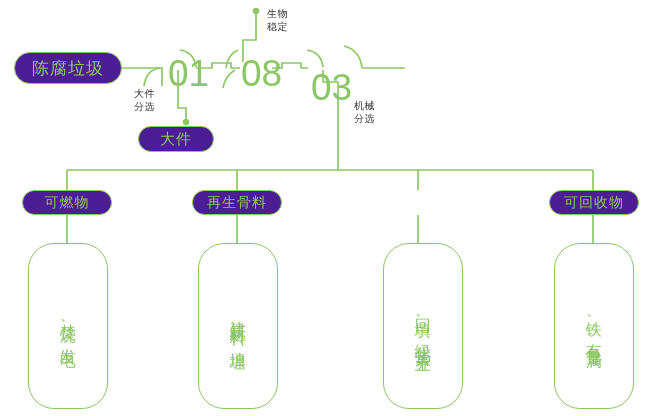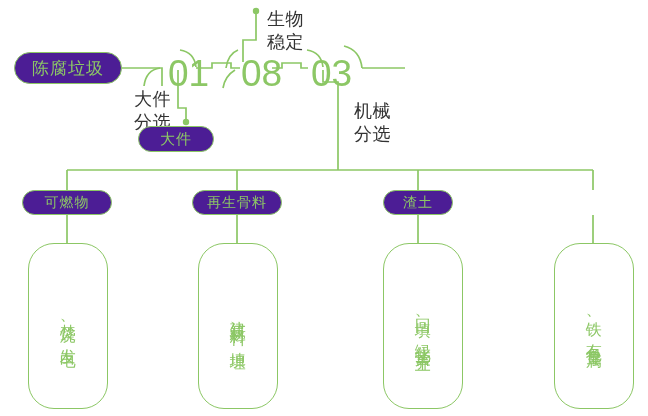--- a/index.html
+++ b/index.html
@@ -97,27 +97,27 @@
   .stagenum {
     position: absolute;
     color: #8cc765;
     font-size: 37px;
     font-weight: 300;
     letter-spacing: 0px;
     line-height: 1;
   }
   .num0 { left: 168px; top: 55px; }
   .num1 { left: 241px; top: 55px; }
-  .num2 { left: 311px; top: 55px; text-align: center; }
+  .num2 { left: 311px; top: 69px; text-align: center; }
 
   
   .anno {
     position: absolute;
     color: #333333;
-    font-size: 18px;
+    font-size: 10px;
     line-height: 1.25;
     letter-spacing: 0.5px;
     white-space: pre-line;
   }
   .anno-bio   { left: 267px; top: 8px;  }
   .anno-bulky { left: 134px; top: 88px; text-align: center; }
   .anno-mech  { left: 354px; top: 100px; }
 </style>
 </head>
 <body>
@@ -174,21 +174,21 @@
 稳定</div>
   <div class="anno anno-bulky">大件
 分选</div>
   <div class="anno anno-mech">机械
 分选</div>
 
   <div class="pill pill-bulky">大件</div>
 
   <div class="pill pill-cat cat0">可燃物</div>
   <div class="pill pill-cat cat1">再生骨料</div>
-  <div class="pill pill-cat cat2">渣土</div>
+  <div class="pill pill-cat cat3">可回收物</div>
 
   <div class="vbox box0">
     <span class="vtext">焚烧、发电</span>
   </div>
   <div class="vbox box1">
     <span class="vtext">建筑材料、填埋</span>
   </div>
   <div class="vbox box2">
     <span class="vtext">回填、绿化营养土</span>
   </div>

